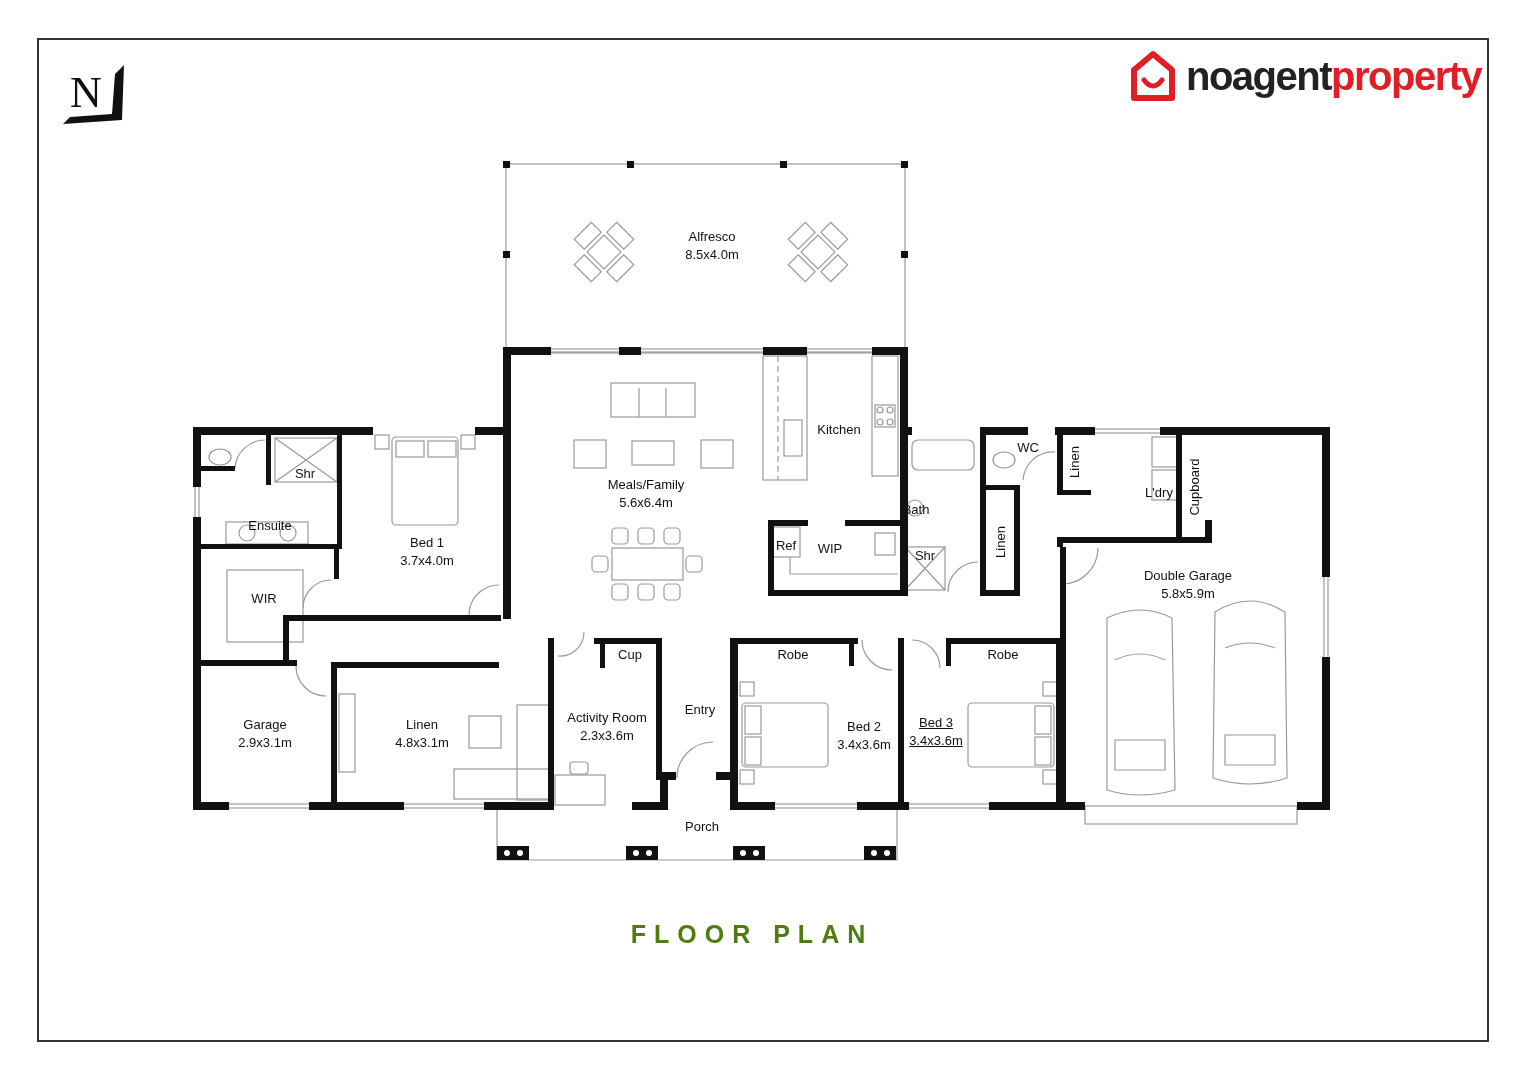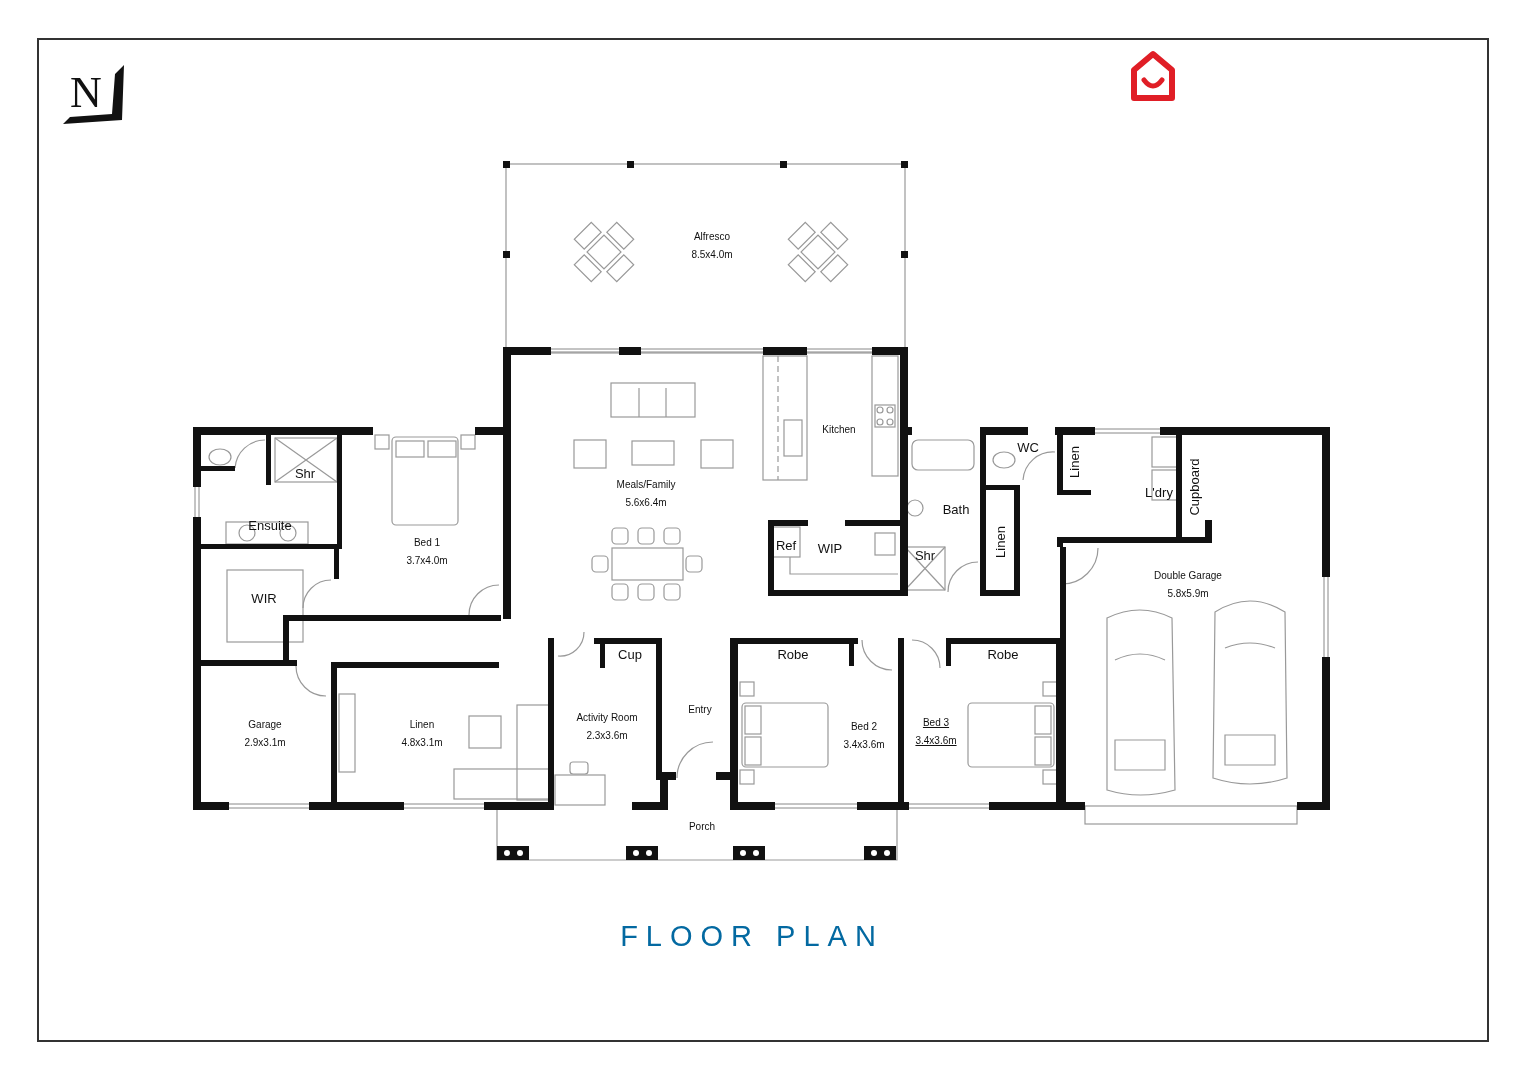--- a/index.html
+++ b/index.html
@@ -1,22 +1,22 @@
 <!DOCTYPE html>
 <html><head>
 <meta charset="utf-8">
 <style>
   html, body { margin:0; padding:0; background:#ffffff; }
   body { width:1528px; height:1080px; position:relative; overflow:hidden; font-family:"Liberation Sans", sans-serif; }
   .frame { position:absolute; left:37px; top:38px; width:1452px; height:1004px; border:2px solid #333; box-sizing:border-box; }
   svg.plan { position:absolute; left:0; top:0; }
-  .lbl { position:absolute; text-align:center; color:#111; font-size:10px; line-height:18px; white-space:nowrap; transform:translateX(-50%); }
+  .lbl { position:absolute; text-align:center; color:#111; font-size:13px; line-height:18px; white-space:nowrap; transform:translateX(-50%); }
   .lbl.small { font-size:13px; line-height:15px; }
   .lbl.vert { transform:translate(-50%,-50%) rotate(-90deg); font-size:13px; }
-  .title { position:absolute; left:752px; top:920px; transform:translateX(-50%); font-size:29px; letter-spacing:8px; color:#0369a1; }
+  .title { position:absolute; left:752px; top:920px; transform:translateX(-50%); font-size:25px; letter-spacing:8px; color:#4d7c0f;font-weight:bold; }
   .brand { position:absolute; left:1130px; top:48px; height:56px; display:flex; align-items:center; }
   .brand .word { font-size:40px; font-weight:bold; letter-spacing:-1.5px; margin-left:10px; }
   .brand .dark { color:#222; }
   .brand .red { color:#e01e26; }
   .nlogo { position:absolute; left:60px; top:62px; }
 </style>
 </head>
 <body>
 
 <div class="frame"></div>
@@ -24,20 +24,23 @@
 <svg class="nlogo" width="70" height="65" viewBox="0 0 70 65">
   <text x="10" y="45" font-family="Liberation Serif, serif" font-size="44" fill="#111">N</text>
   <polygon points="64,3 62,58 3,62 10,55 52,52 55,12" fill="#111"></polygon>
 </svg>
 
 <div class="brand">
   <svg width="46" height="52" viewBox="0 0 46 52">
     <path d="M4 20 L23 4 L42 20 L42 48 L4 48 Z" fill="none" stroke="#e01e26" stroke-width="6" stroke-linejoin="round"></path>
     <path d="M14 30 Q23 42 32 30" fill="none" stroke="#e01e26" stroke-width="5" stroke-linecap="round"></path>
   </svg>
+  <span class="word">
+    <span class="dark">noagent</span><span class="red">property</span>
+  </span>
 </div>
 
 <svg class="plan" width="1528" height="1080" viewBox="0 0 1528 1080">
   <g fill="none" stroke="#999" stroke-width="1.2">
 
     <rect x="506" y="164" width="399" height="188"></rect>
 
     <polyline points="497,808 497,860 897,860 897,808"></polyline>
 
     <rect x="1085" y="806" width="212" height="18"></rect>
@@ -317,21 +320,21 @@
 <div class="lbl" style="left:864px;top:718px;">
     <div>Bed 2</div>
     <div>3.4x3.6m</div>
   </div>
 <div class="lbl small" style="left:793px;top:647px;">Robe</div>
 <div class="lbl" style="left:936px;top:714px;text-decoration:underline;">
     <div>Bed 3</div>
     <div>3.4x3.6m</div>
   </div>
 <div class="lbl small" style="left:1003px;top:647px;">Robe</div>
-<div class="lbl small" style="left:956px;top:502px;">Bath</div>
+<div class="lbl small" style="left:916px;top:502px;">Bath</div>
 <div class="lbl small" style="left:925px;top:548px;">Shr</div>
 <div class="lbl small" style="left:1028px;top:440px;">WC</div>
 <div class="lbl vert" style="left:1075px;top:462px;">Linen</div>
 <div class="lbl vert" style="left:1001px;top:542px;">Linen</div>
 <div class="lbl small" style="left:1123px;top:485px;margin-left:36px;">L'dry</div>
 <div class="lbl vert" style="left:1195px;top:487px;">Cupboard</div>
 <div class="lbl" style="left:1188px;top:567px;">
     <div>Double Garage</div>
     <div>5.8x5.9m</div>
   </div>

